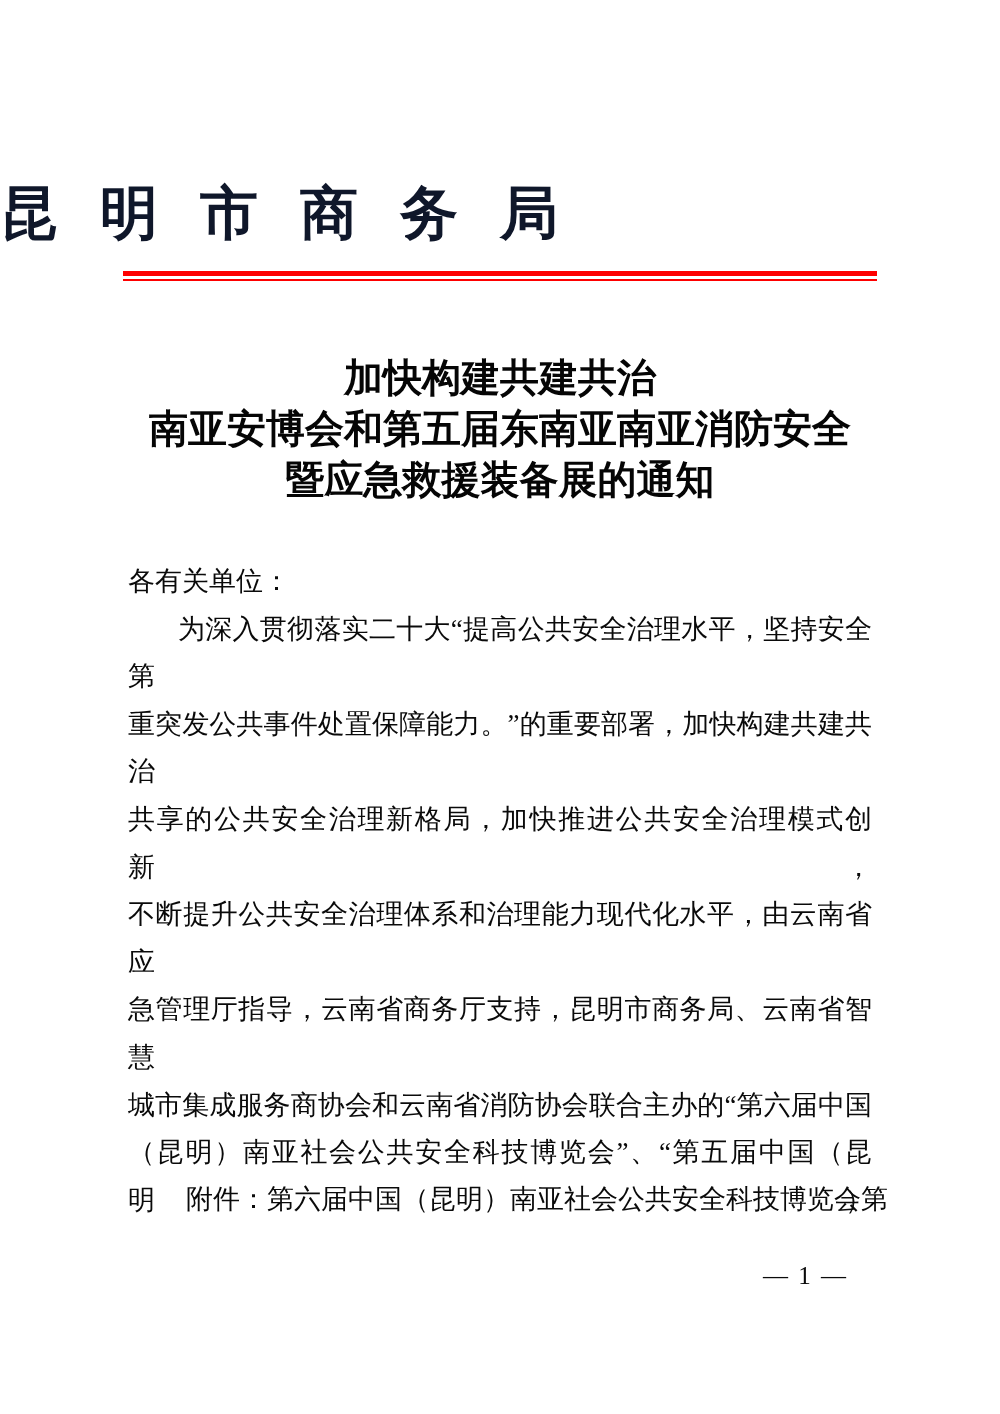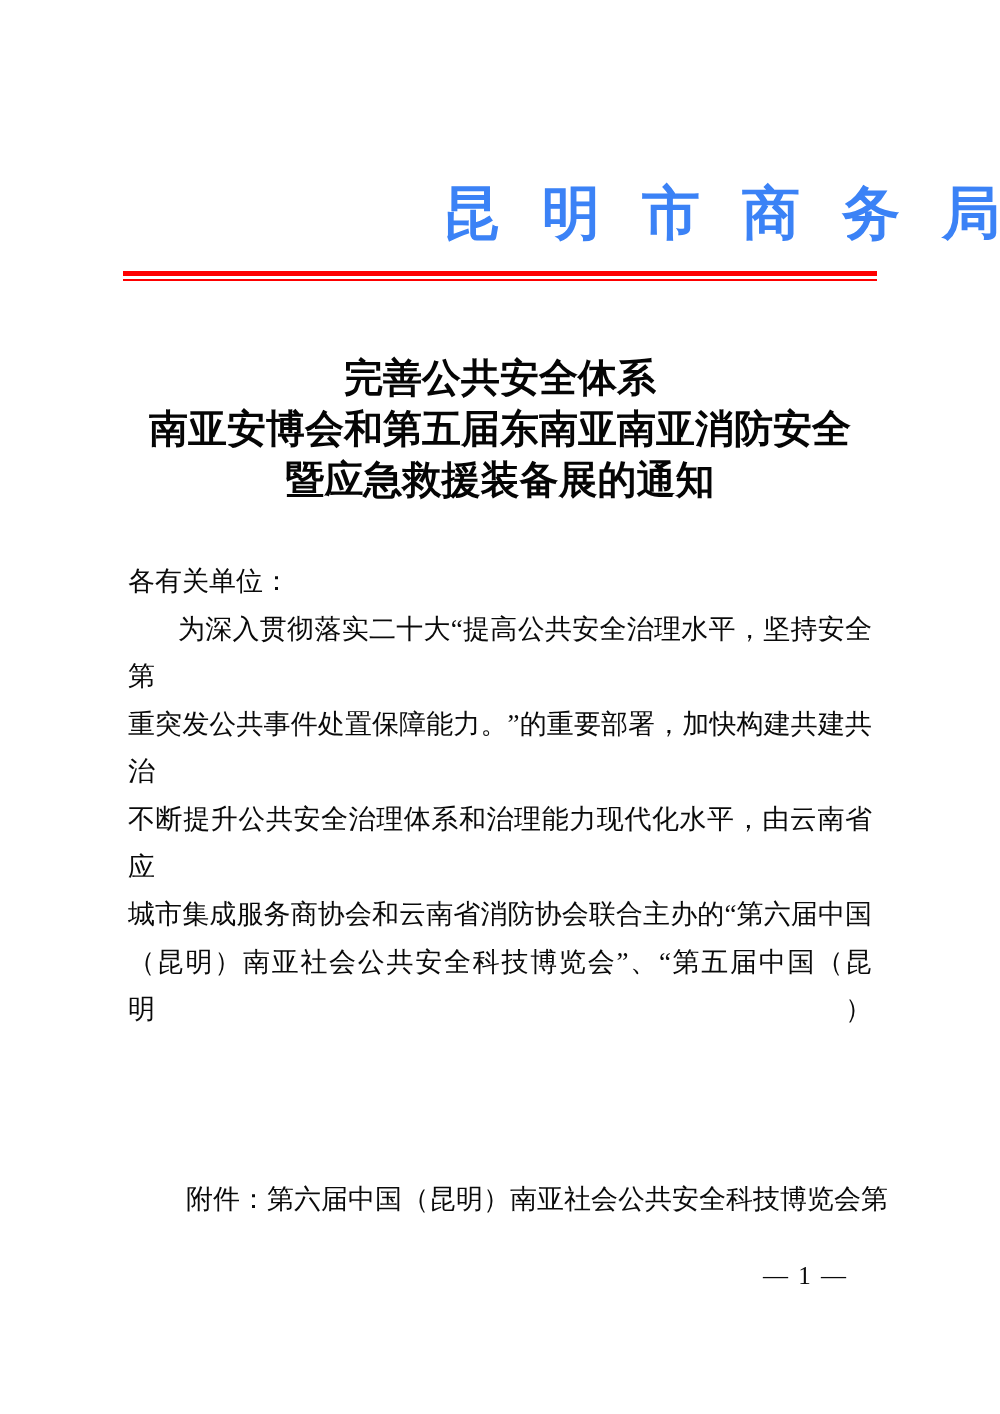--- a/index.html
+++ b/index.html
@@ -15,25 +15,25 @@
     overflow: hidden;
     font-family: "Liberation Serif", "DejaVu Serif", serif;
     color: #0a0a0a;
   }
   
   .letterhead {
     position: absolute;
     top: 181px;
     left: 0;
     width: 100%;
-    text-align: right;
+    text-align: left;
     font-size: 58px;
     line-height: 66px;
     font-weight: bold;
-    color: #3b82f6;
+    color: #0f172a;
     white-space: nowrap;
   }
   .letterhead .spread {
     display: inline-block;
     letter-spacing: 42px;
     margin-right: -42px;
   }
   
   .rule {
     position: absolute;
@@ -117,30 +117,32 @@
   <div class="letterhead">
     <span class="spread">昆明市商务局</span>
   </div>
 
   <div class="rule">
     <div class="rule-thick"></div>
     <div class="rule-thin"></div>
   </div>
 
   <div class="doc-title">
-    <div>完善公共安全体系</div>
+    <div>加快构建共建共治</div>
     <div>南亚安博会和第五届东南亚南亚消防安全</div>
     <div>暨应急救援装备展的通知</div>
   </div>
 
   <div class="doc-body">
     <div class="bline">各有关单位：</div>
     <div class="bline just indent">为深入贯彻落实二十大“提高公共安全治理水平，坚持安全第</div>
     <div class="bline just">重突发公共事件处置保障能力。”的重要部署，加快构建共建共治</div>
+    <div class="bline just">共享的公共安全治理新格局，加快推进公共安全治理模式创新，</div>
     <div class="bline just">不断提升公共安全治理体系和治理能力现代化水平，由云南省应</div>
+    <div class="bline just">急管理厅指导，云南省商务厅支持，昆明市商务局、云南省智慧</div>
     <div class="bline just">城市集成服务商协会和云南省消防协会联合主办的“第六届中国</div>
     <div class="bline just">（昆明）南亚社会公共安全科技博览会”、“第五届中国（昆明）</div>
 
   </div>
 
   <div class="attachment">附件：第六届中国（昆明）南亚社会公共安全科技博览会第</div>
 
   <div class="pagenum">— 1 —</div>
 
 </div>

